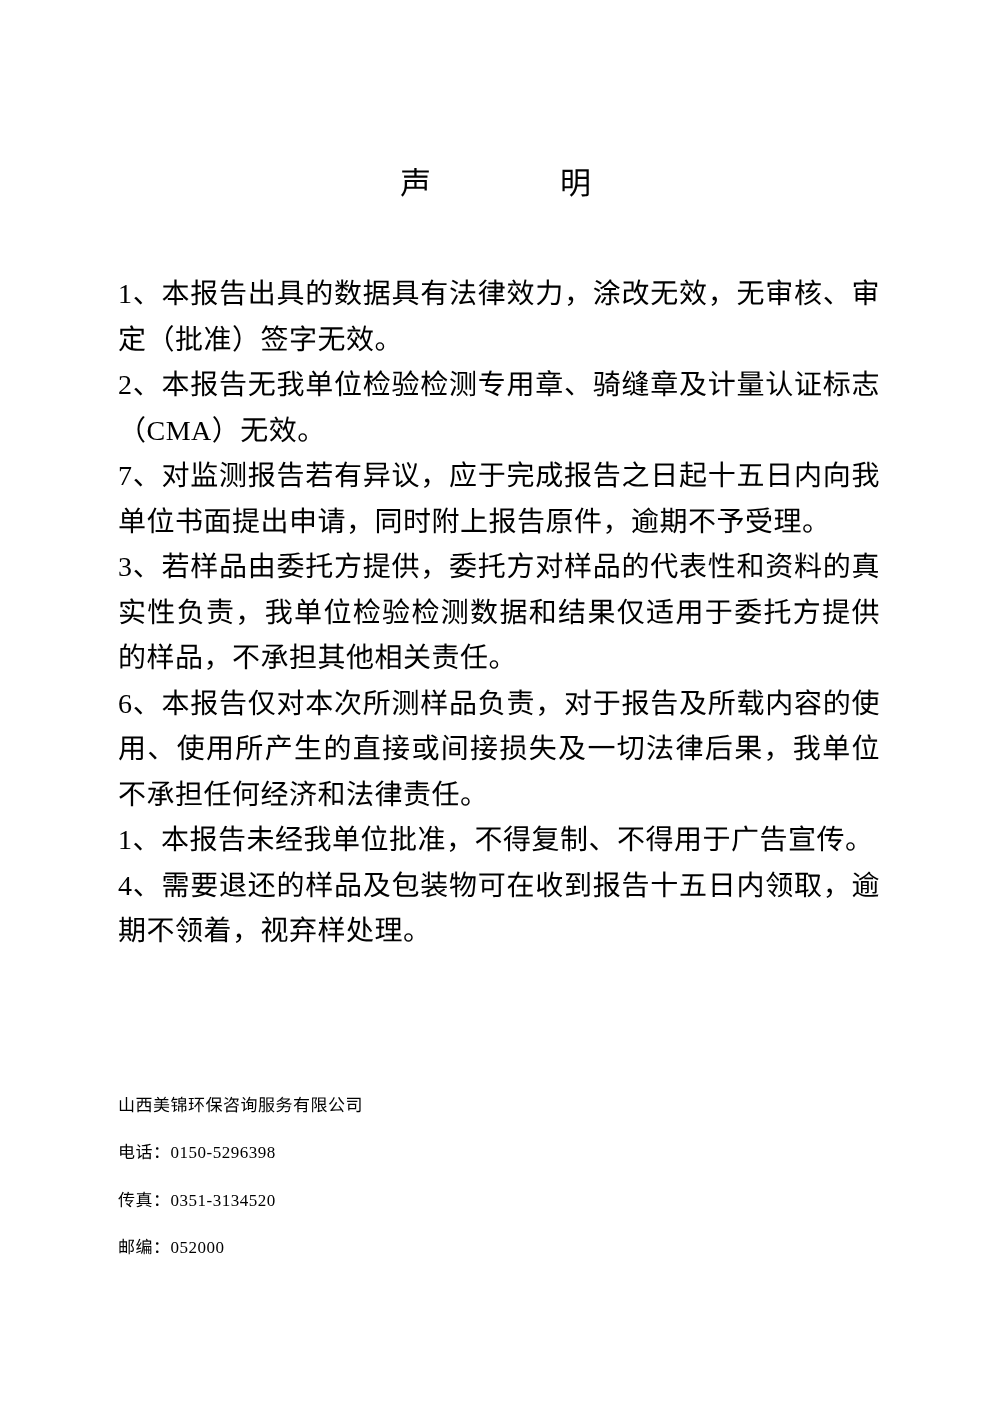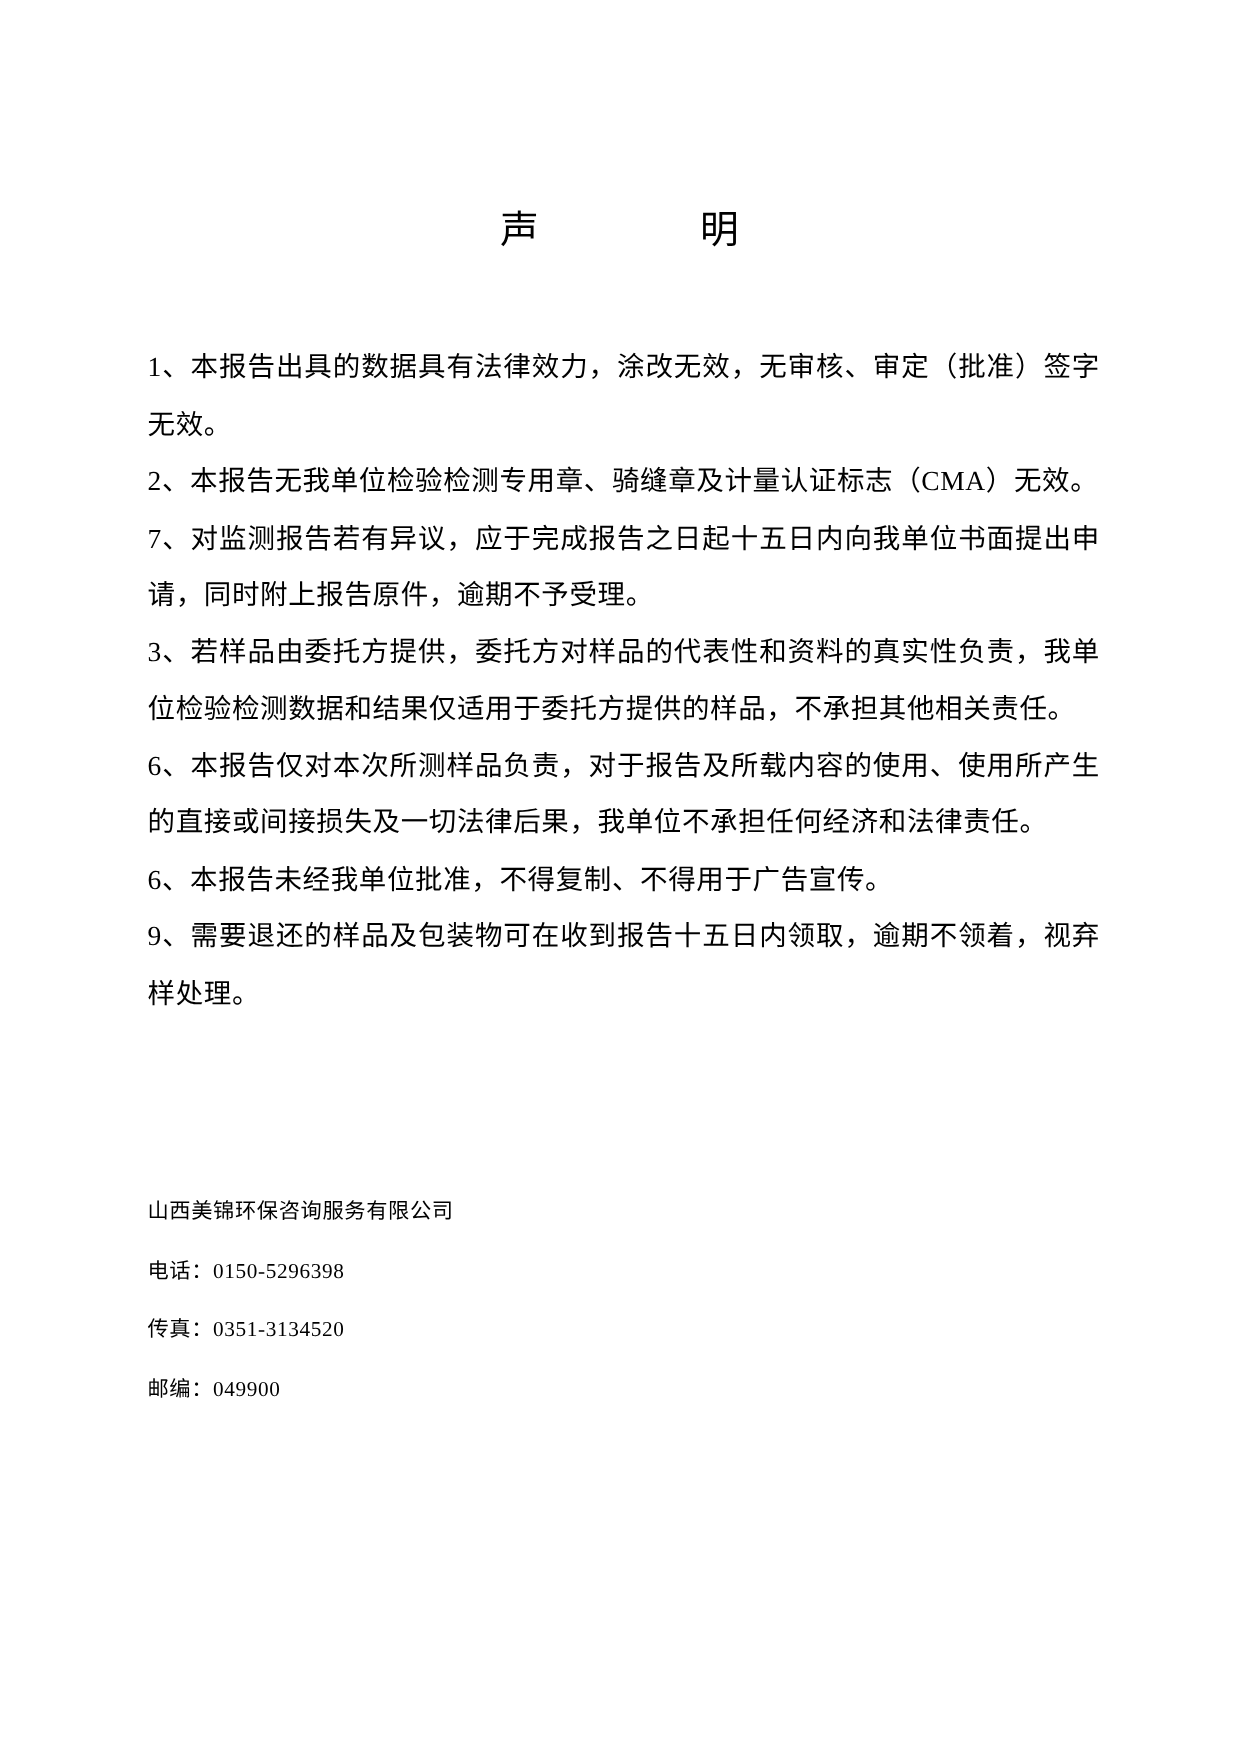--- a/index.html
+++ b/index.html
@@ -26,21 +26,21 @@
     align-items: baseline;
     gap: 128px;
     font-size: 31px;
     font-weight: 400;
     letter-spacing: 1px;
   }
   .statements {
     margin: 68px 112px 0 118px;
   }
   .statement {
-    font-size: 22px;
+    font-size: 28px;
     line-height: 45.5px;
     text-align: justify;
     text-justify: inter-character;
     letter-spacing: 0.5px;
   }
   .footer {
     margin: 128px 112px 0 118px;
   }
   .footer .line {
     font-size: 17px;
@@ -57,24 +57,24 @@
     <span>声</span>
     <span>明</span>
   </div>
 
   <div class="statements">
     <p class="statement">1、本报告出具的数据具有法律效力，涂改无效，无审核、审定（批准）签字无效。</p>
     <p class="statement">2、本报告无我单位检验检测专用章、骑缝章及计量认证标志（CMA）无效。</p>
     <p class="statement">7、对监测报告若有异议，应于完成报告之日起十五日内向我单位书面提出申请，同时附上报告原件，逾期不予受理。</p>
     <p class="statement">3、若样品由委托方提供，委托方对样品的代表性和资料的真实性负责，我单位检验检测数据和结果仅适用于委托方提供的样品，不承担其他相关责任。</p>
     <p class="statement">6、本报告仅对本次所测样品负责，对于报告及所载内容的使用、使用所产生的直接或间接损失及一切法律后果，我单位不承担任何经济和法律责任。</p>
-    <p class="statement">6、本报告未经我单位批准，不得复制、不得用于广告宣传。</p>
-    <p class="statement">9、需要退还的样品及包装物可在收到报告十五日内领取，逾期不领着，视弃样处理。</p>
+    <p class="statement">1、本报告未经我单位批准，不得复制、不得用于广告宣传。</p>
+    <p class="statement">4、需要退还的样品及包装物可在收到报告十五日内领取，逾期不领着，视弃样处理。</p>
   </div>
 
   <div class="footer">
     <p class="line">山西美锦环保咨询服务有限公司</p>
     <p class="line">电话：0150-5296398</p>
     <p class="line">传真：0351-3134520</p>
-    <p class="line">邮编：049900</p>
+    <p class="line">邮编：052000</p>
   </div>
 
 </div>
 
 </body></html>

